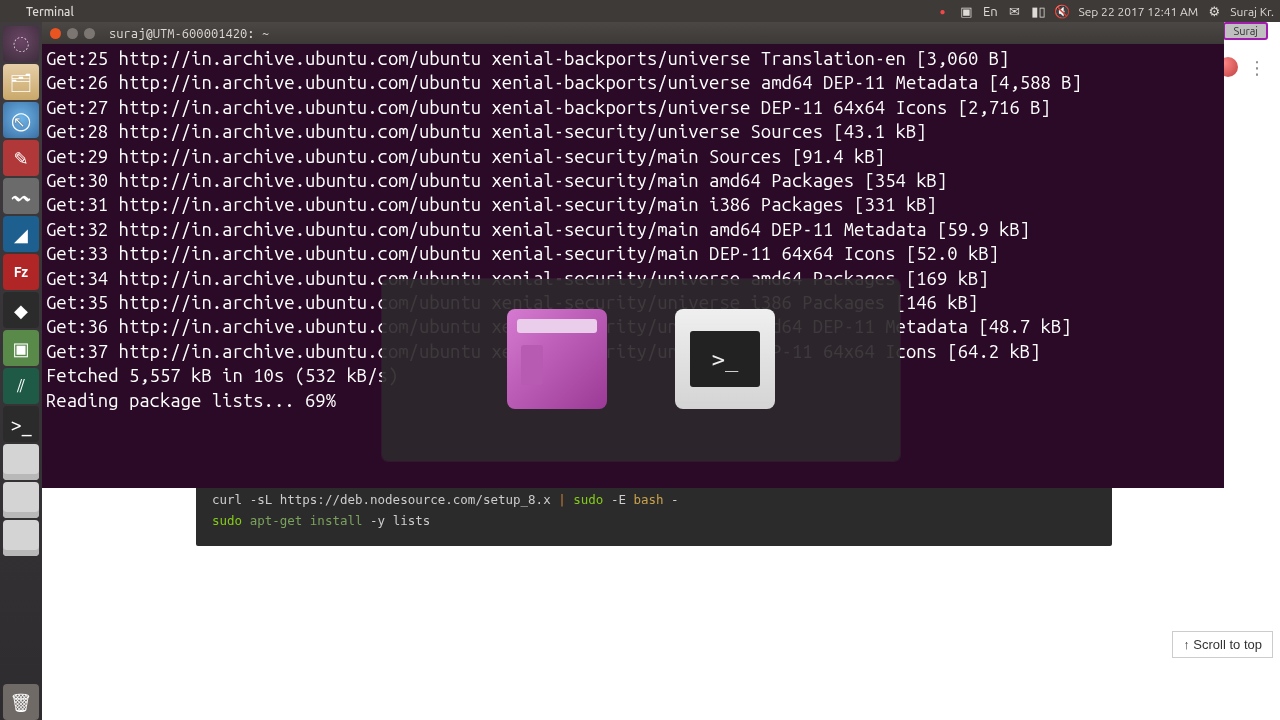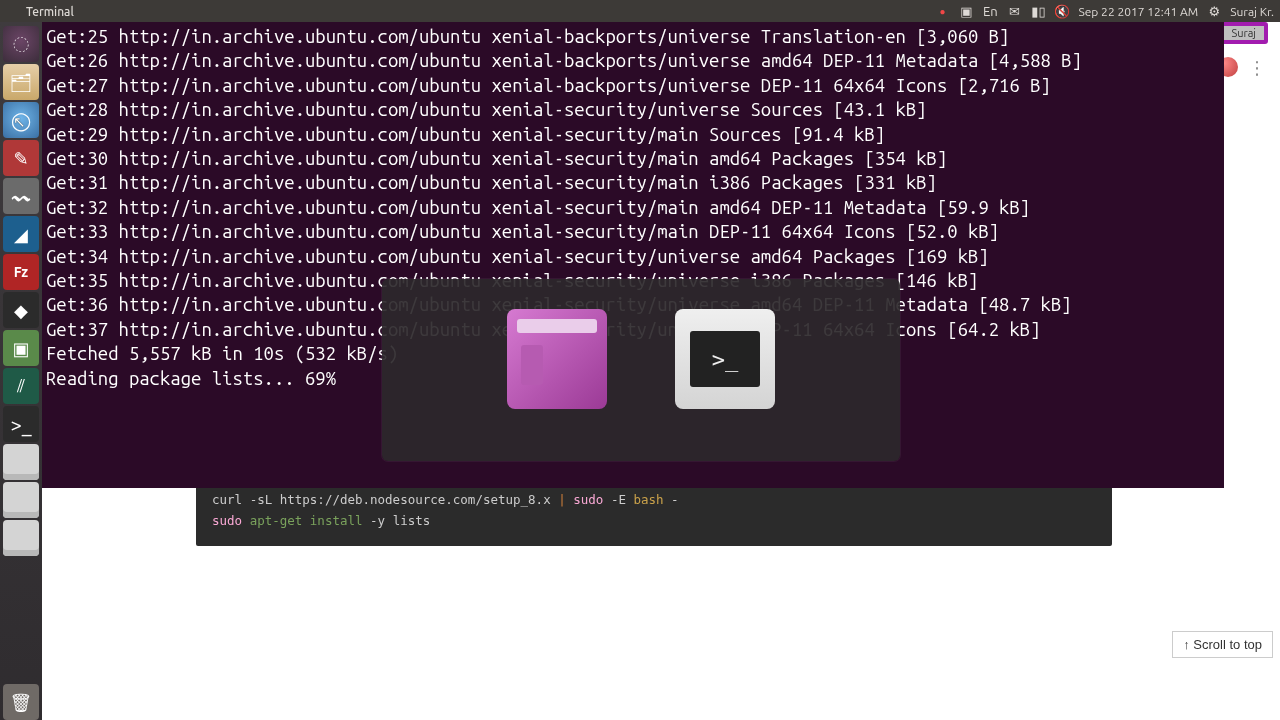--- a/index.html
+++ b/index.html
@@ -4,21 +4,21 @@
 <style>
 * { margin:0; padding:0; box-sizing:border-box; }
 body { width:1280px; height:720px; font-family:"Ubuntu", sans-serif; background:#fff; overflow:hidden; position:relative; }
 
 
 .panel { position:absolute; top:0; left:0; right:0; height:22px; background:#3d3a37; color:#dedad6; display:flex; align-items:center; font-size:12px; z-index:10;padding-left:20px; }
 .panel .title { padding-left:6px; font-weight:500; }
 .panel .right { margin-left:auto; display:flex; align-items:center; gap:8px; padding-right:6px; }
 .panel .ico { width:16px; height:16px; display:flex; align-items:center; justify-content:center; font-size:13px; }
 .panel .rec { color:#f04747; font-size:10px; }
-.profile-chip { position:absolute; top:22px; right:12px; background:#bfbfbf; border:4px solid #a21caf; border-radius:3px; font-size:11px; padding:1px 8px; color:#333; z-index:4; }
+.profile-chip { position:absolute; top:22px; right:12px; background:#bfbfbf; border:2px solid #a21caf; border-radius:3px; font-size:11px; padding:1px 8px; color:#333; z-index:4; }
 .profile2 { position:absolute; top:57px; right:42px; width:20px; height:20px; border-radius:50%; background:radial-gradient(circle at 30% 30%, #f88, #c04040); z-index:4; }
 .bmenu { position:absolute; top:57px; right:14px; color:#888; font-size:18px; z-index:4; }
 
 
 .launcher { position:absolute; top:22px; left:0; width:42px; bottom:0; background:linear-gradient(#3f3b3e,#2f2c2f); display:flex; flex-direction:column; align-items:center; padding-top:4px; gap:2px; z-index:9; }
 .launcher .lbtn { width:36px; height:36px; border-radius:4px; display:flex; align-items:center; justify-content:center; font-size:18px; color:#fff; }
 .lbtn.ubuntu{ background:radial-gradient(circle at 50% 40%, #6b4566, #3c2d3b); }
 .lbtn.files{ background:linear-gradient(#e6cfa8,#c9a86a); }
 .lbtn.chromium{ background:radial-gradient(circle at 50% 45%, #6fb4e8, #3a6fa3); }
 .lbtn.red{ background:#b03838; }
@@ -34,21 +34,21 @@
 .lbtn.trash{ background:#6f6a66; }
 .cursor { position:absolute; left:13px; top:113px; z-index:30; font-size:15px; color:#fff; text-shadow:0 0 1px #000; pointer-events:none; }
 
 
 .browser-bg { position:absolute; left:42px; right:0; top:22px; bottom:0; background:#fff; color:#333; font-family:"Helvetica Neue", Arial, sans-serif; z-index:1; }
 .browser-inner { padding:120px 150px 0 154px; }
 .bh2 { font-size:26px; color:#333; margin-bottom:260px; }
 .alt { font-size:16px; color:#333; margin-bottom:24px; }
 .codebox { background:#2b2b2b; border-radius:2px; padding:14px 16px; font-family:"DejaVu Sans Mono", monospace; font-size:12.5px; line-height:1.7; color:#ccc; width:916px; margin-bottom:26px; }
 .codebox .pipe { color:#c97c3a; }
-.codebox .sudo { color:#f9a8d4; }
+.codebox .sudo { color:#84cc16; }
 .codebox .bash { color:#c9a14a; }
 .codebox .green { color:#7aa25c; }
 .opt { font-size:16px; color:#333; margin-bottom:26px; }
 .opt em { font-style:italic; font-weight:bold; }
 .compile { font-size:16px; color:#333; }
 .scrolltop { position:absolute; right:7px; bottom:62px; background:#fff; border:1px solid #ccc; padding:5px 10px; font-size:13px; color:#333; z-index:2; }
 
 
 .termwin { position:absolute; left:42px; top:22px; width:1182px; height:466px; background:#2b0a27; color:#eee; z-index:5; font-family:"Ubuntu Mono","DejaVu Sans Mono",monospace; }
 .term-titlebar { height:22px; background:linear-gradient(#4a4745,#3c3937); display:flex; align-items:center; gap:6px; padding:0 8px; color:#dcd7d2; font-size:13px; }
@@ -119,20 +119,26 @@
     <div class="alt">Alternatively, for Node.js 8:</div>
     <div class="codebox">
       <span>curl -sL https://deb.nodesource.com/setup_8.x </span><span class="pipe">|</span><span> </span><span class="sudo">sudo</span><span> -E </span><span class="bash">bash</span><span> -</span><br>
       <span class="sudo">sudo</span><span class="green"> apt-get </span><span class="green">install</span><span> -y lists</span>
     </div>
   </div>
   <div class="scrolltop">↑ Scroll to top</div>
 </div>
 
 <div class="termwin">
+  <div class="term-titlebar">
+    <span class="tbtn close"></span>
+    <span class="tbtn min"></span>
+    <span class="tbtn max"></span>
+    <span style="margin-left:8px;">suraj@UTM-600001420: ~</span>
+  </div>
   <div class="term-body" id="termbody"><div>Get:25 http://in.archive.ubuntu.com/ubuntu xenial-backports/universe Translation-en [3,060 B]</div><div>Get:26 http://in.archive.ubuntu.com/ubuntu xenial-backports/universe amd64 DEP-11 Metadata [4,588 B]</div><div>Get:27 http://in.archive.ubuntu.com/ubuntu xenial-backports/universe DEP-11 64x64 Icons [2,716 B]</div><div>Get:28 http://in.archive.ubuntu.com/ubuntu xenial-security/universe Sources [43.1 kB]</div><div>Get:29 http://in.archive.ubuntu.com/ubuntu xenial-security/main Sources [91.4 kB]</div><div>Get:30 http://in.archive.ubuntu.com/ubuntu xenial-security/main amd64 Packages [354 kB]</div><div>Get:31 http://in.archive.ubuntu.com/ubuntu xenial-security/main i386 Packages [331 kB]</div><div>Get:32 http://in.archive.ubuntu.com/ubuntu xenial-security/main amd64 DEP-11 Metadata [59.9 kB]</div><div>Get:33 http://in.archive.ubuntu.com/ubuntu xenial-security/main DEP-11 64x64 Icons [52.0 kB]</div><div>Get:34 http://in.archive.ubuntu.com/ubuntu xenial-security/universe amd64 Packages [169 kB]</div><div>Get:35 http://in.archive.ubuntu.com/ubuntu xenial-security/universe i386 Packages [146 kB]</div><div>Get:36 http://in.archive.ubuntu.com/ubuntu xenial-security/universe amd64 DEP-11 Metadata [48.7 kB]</div><div>Get:37 http://in.archive.ubuntu.com/ubuntu xenial-security/universe DEP-11 64x64 Icons [64.2 kB]</div><div>Fetched 5,557 kB in 10s (532 kB/s)</div><div>Reading package lists... 69%</div></div>
 </div>
 
 <div class="switcher">
   <div class="swcell">
     <div class="swicon">
         <div class="sw-app1"></div>
       </div>
     <div class="swlabel"></div>
   </div>

